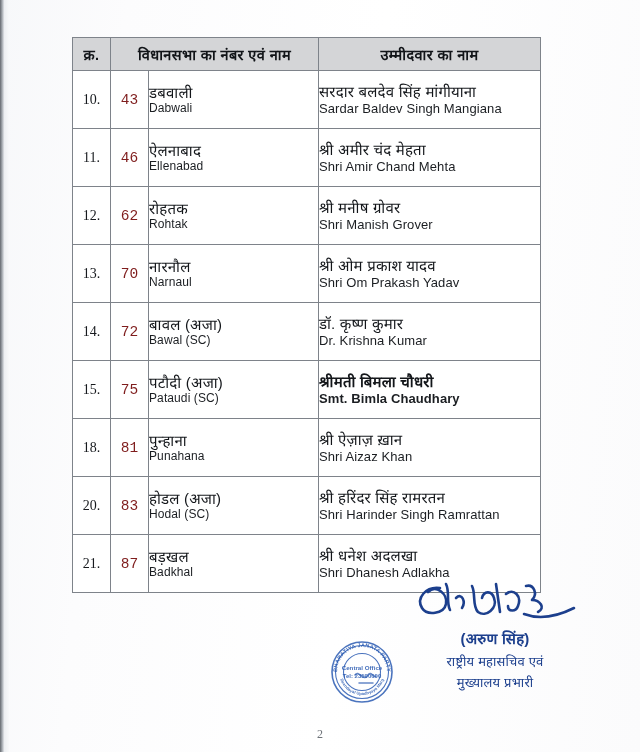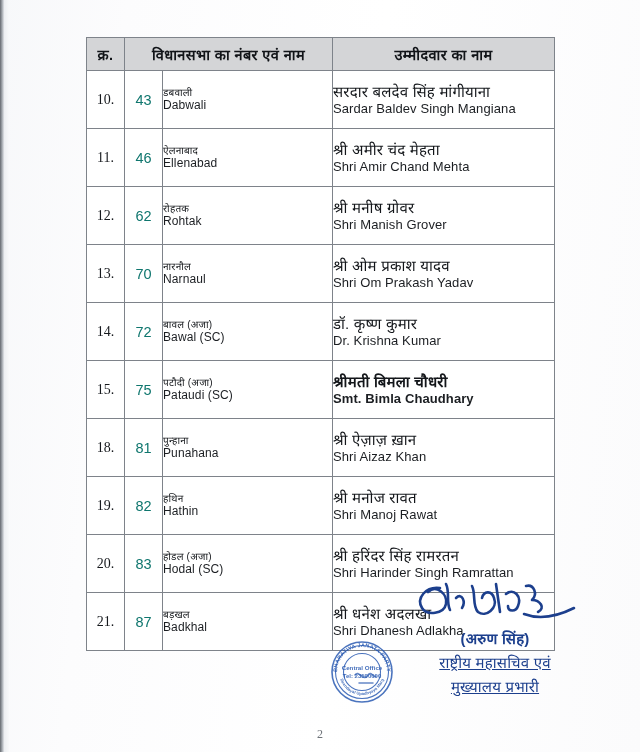--- a/index.html
+++ b/index.html
@@ -32,21 +32,21 @@
   #scan-edge-left2 {
     position: absolute;
     left: 4px; top: 0;
     width: 5px; height: 752px;
     background: linear-gradient(90deg, #eceef1 0%, #f8f9fa 100%);
   }
 
   
   #table-wrap {
     position: absolute;
-    left: 86px;
+    left: 72px;
     top: 37px;
     width: 468px;
   }
   table.roster {
     width: 468px;
     border-collapse: collapse;
     table-layout: fixed;
     background: #ffffff;
   }
   table.roster th,
@@ -77,31 +77,31 @@
 
   td.sn {
     text-align: center;
     font-size: 14px;
     color: #16191d;
     font-family: "Liberation Serif", "DejaVu Serif", serif;
   }
   td.num {
     text-align: center;
     font-size: 14.5px;
-    color: #0f766e;
-    font-family: Liberation Sans, sans-serif;
+    color: #7f1d1d;
+    font-family: Liberation Mono, monospace;
   }
   td.const, td.cand {
     padding: 3px 0 4px 8px;
     line-height: 1.18;
   }
   .hi {
     display: block;
     font-family: "Liberation Sans", "DejaVu Sans", sans-serif;
-    font-size: 10px;
+    font-size: 15px;
     color: #13161a;
     letter-spacing: .2px;
     white-space: nowrap;
   }
   .en {
     display: block;
     font-family: "Liberation Sans", "DejaVu Sans", sans-serif;
     font-size: 12px;
     color: #1b1e22;
     letter-spacing: .1px;
@@ -131,26 +131,25 @@
     font-family: "Liberation Sans", "DejaVu Sans", sans-serif;
     font-size: 15px;
     font-weight: 700;
     color: #1c3f8d;
     letter-spacing: .2px;
     line-height: 1.5;
     white-space: nowrap;
   }
   .sig-line {
     font-family: "Liberation Sans", "DejaVu Sans", sans-serif;
-    font-size: 15px;
+    font-size: 13px;
     color: #1c3f8d;
     letter-spacing: .2px;
     line-height: 1.62;
     white-space: nowrap;
-    text-decoration: underline;
   }
 
   
   #seal {
     position: absolute;
     left: 329px;
     top: 639px;
     width: 66px;
     height: 66px;
   }
@@ -267,32 +266,20 @@
           <tr>
             <td class="sn">18.</td>
             <td class="num">81</td>
             <td class="const">
               <span class="hi">पुन्हाना</span>
               <span class="en">Punahana</span>
             </td>
             <td class="cand">
               <span class="hi">श्री ऐज़ाज़ ख़ान</span>
               <span class="en">Shri Aizaz Khan</span>
-            </td>
-          </tr>
-          <tr>
-            <td class="sn">19.</td>
-            <td class="num">82</td>
-            <td class="const">
-              <span class="hi">हथिन</span>
-              <span class="en">Hathin</span>
-            </td>
-            <td class="cand">
-              <span class="hi">श्री मनोज रावत</span>
-              <span class="en">Shri Manoj Rawat</span>
             </td>
           </tr>
           <tr>
             <td class="sn">20.</td>
             <td class="num">83</td>
             <td class="const">
               <span class="hi">होडल (अजा)</span>
               <span class="en">Hodal (SC)</span>
             </td>
             <td class="cand">

